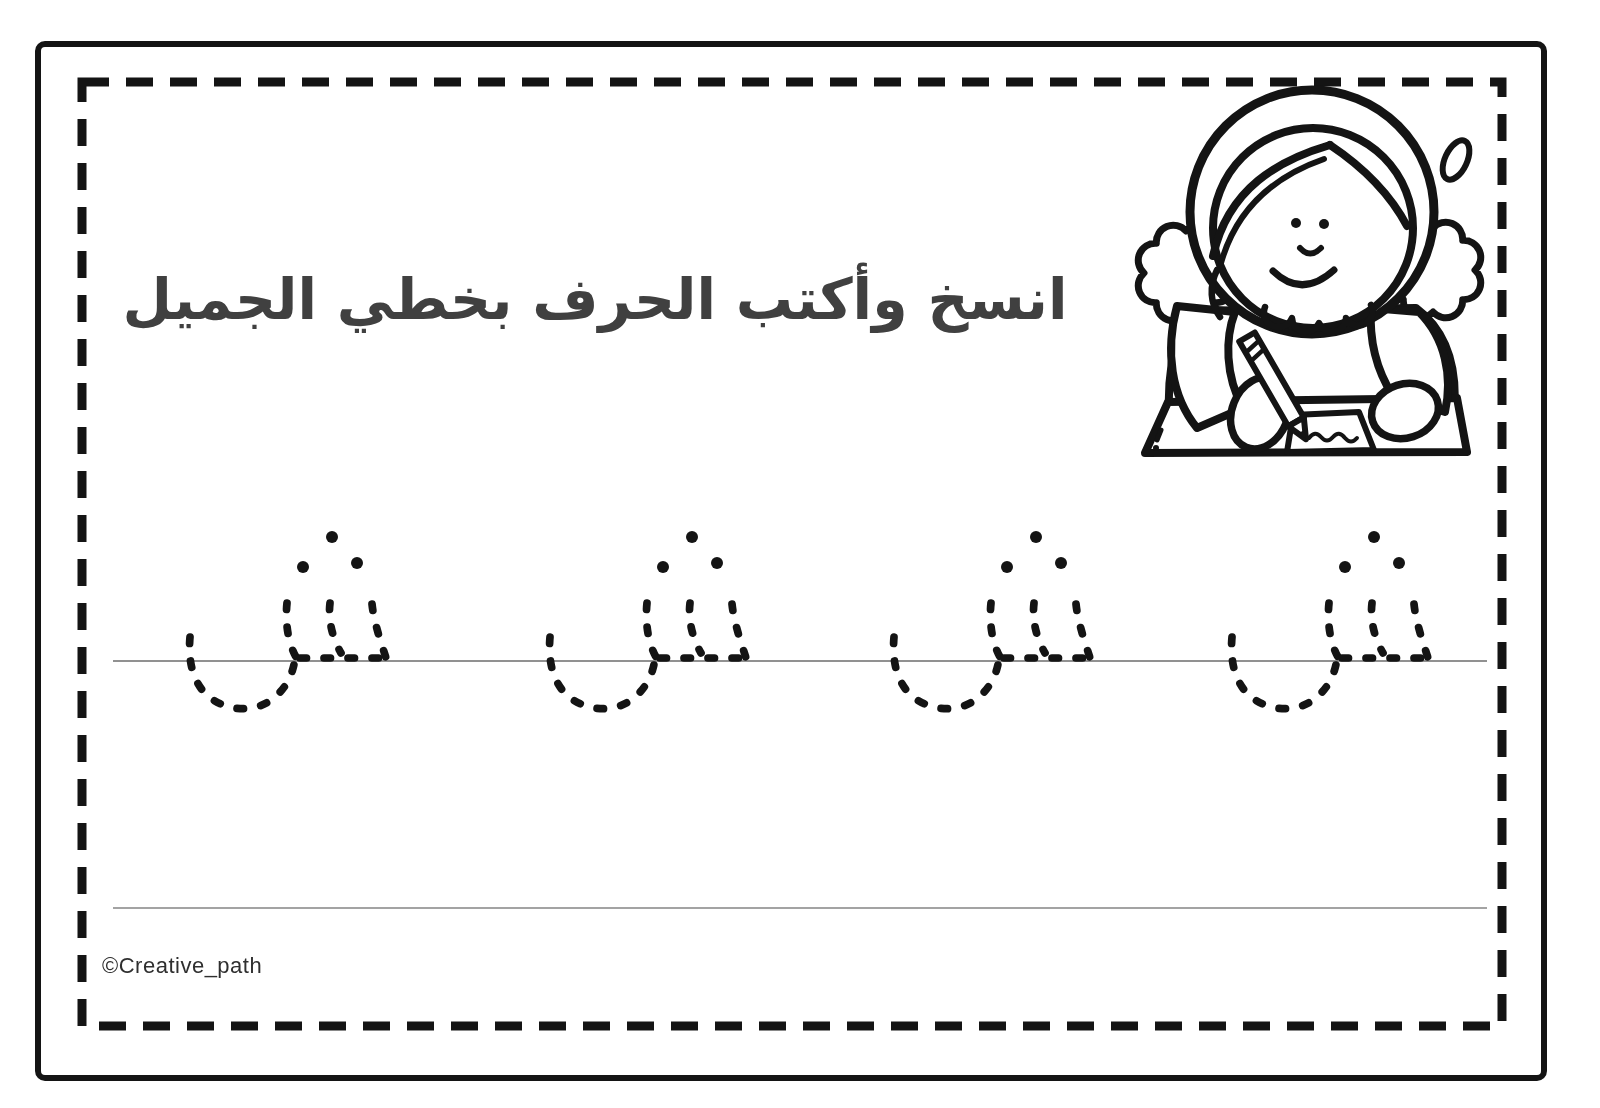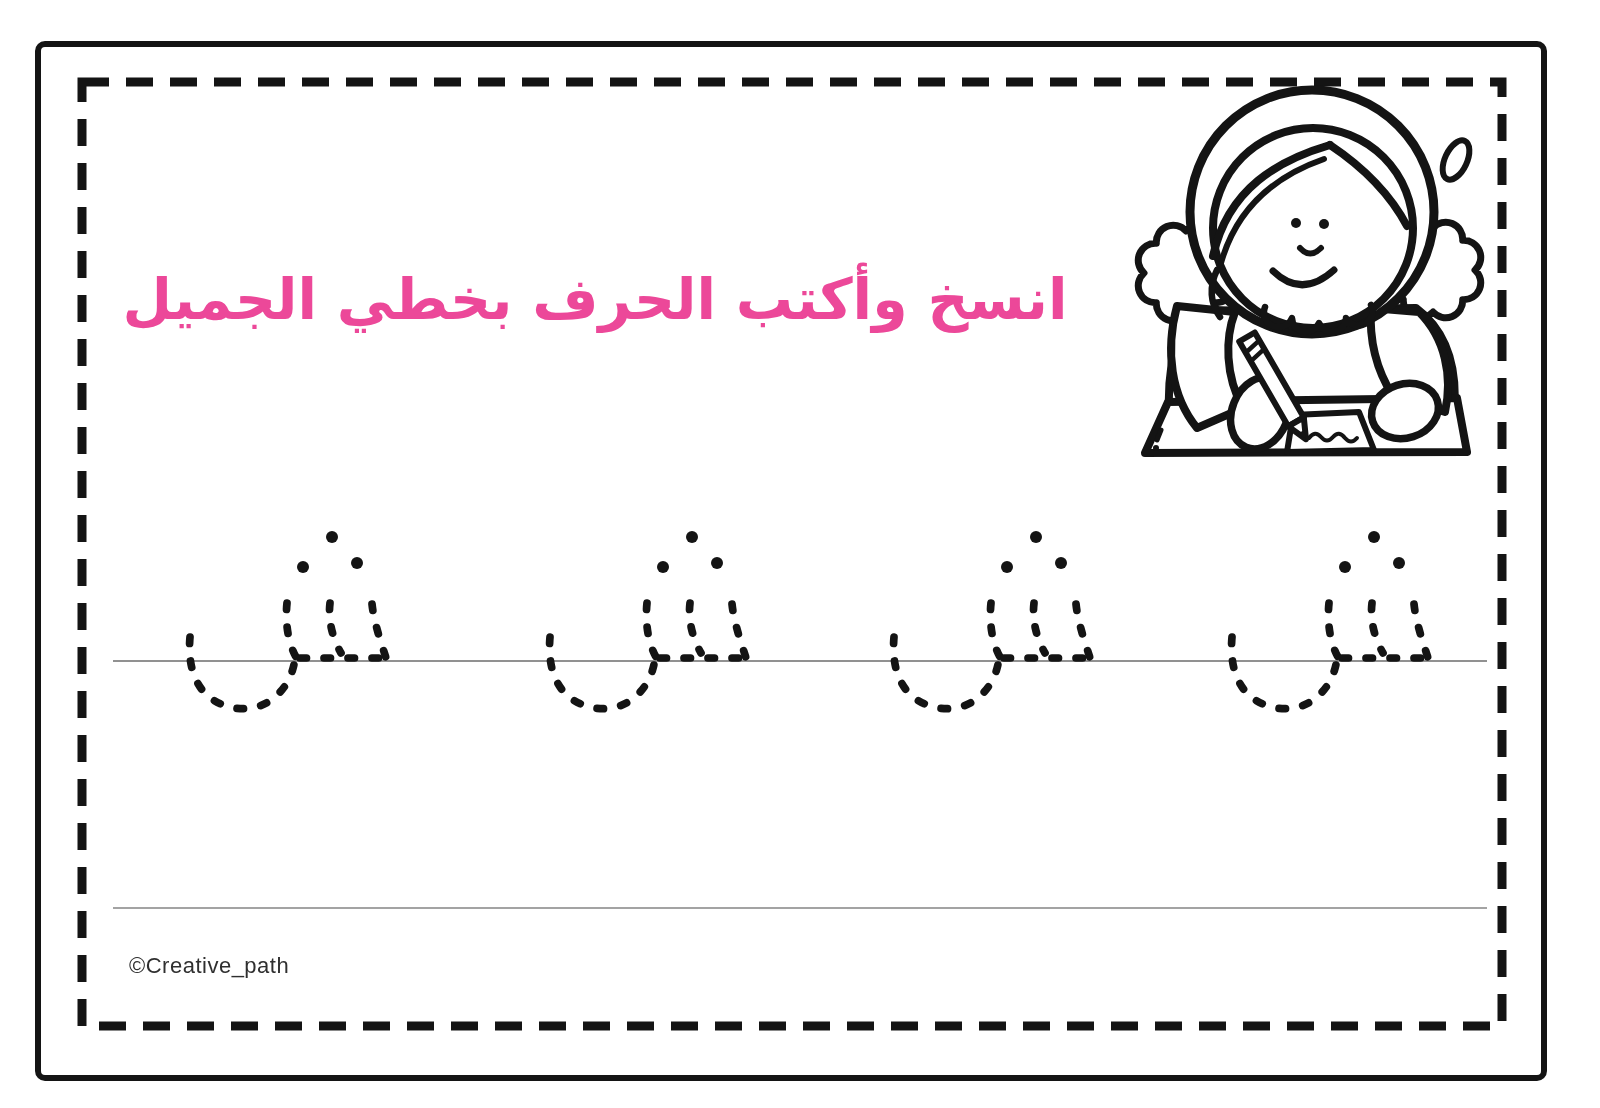--- a/index.html
+++ b/index.html
@@ -5,37 +5,37 @@
   html,body{margin:0;padding:0;background:#e8e8e8;}
   .page{position:relative;width:1600px;height:1108px;background:#ffffff;overflow:hidden;
         font-family:"DejaVu Sans",sans-serif;}
   .abs{position:absolute;}
 
   .outer-border{left:35px;top:41px;width:1512px;height:1040px;box-sizing:border-box;
                 border:6px solid #141414;border-radius:10px;}
   .dash-layer{left:0;top:0;width:1600px;height:1108px;pointer-events:none;}
 
   .title{left:60px;top:266px;width:1070px;text-align:center;direction:rtl;unicode-bidi:embed;
-         font-weight:700;font-size:57px;color:#ec4899;white-space:nowrap;
+         font-weight:700;font-size:57px;color:#404040;white-space:nowrap;
          font-family:"DejaVu Sans",sans-serif;}
 
   .guide-line{background:#919191;}
   #line1{left:113px;top:660px;width:1374px;height:1.6px;}
   #line2{left:113px;top:907px;width:1374px;height:2px;background:#a3a3a3;}
 
   .letter{top:527px;width:205px;height:190px;overflow:visible;}
   .trace{fill:none;stroke:#141414;stroke-width:7.7;stroke-linecap:round;
          stroke-dasharray:6.5 17.5;}
   .dot{fill:#141414;}
 
   .girl{left:1113px;top:76px;width:368px;height:390px;overflow:visible;}
   .ln{fill:none;stroke:#141414;stroke-linecap:round;stroke-linejoin:round;}
   .fw{fill:#ffffff;stroke:#141414;stroke-linejoin:round;}
 
-  .credit{left:129px;top:953px;font-size:22px;color:#2f2f2f;letter-spacing:.5px;
+  .credit{left:102px;top:953px;font-size:22px;color:#2f2f2f;letter-spacing:.5px;
           font-family:"Liberation Sans",sans-serif;}
 </style>
 </head>
 <body>
 
 <div class="page">
 
   <div class="abs outer-border"></div>
   <svg class="abs dash-layer" viewBox="0 0 1600 1108" aria-hidden="true">
     <rect x="82" y="82" width="1420" height="944" fill="none" stroke="#141414" stroke-width="9" stroke-dasharray="27 17"></rect>

